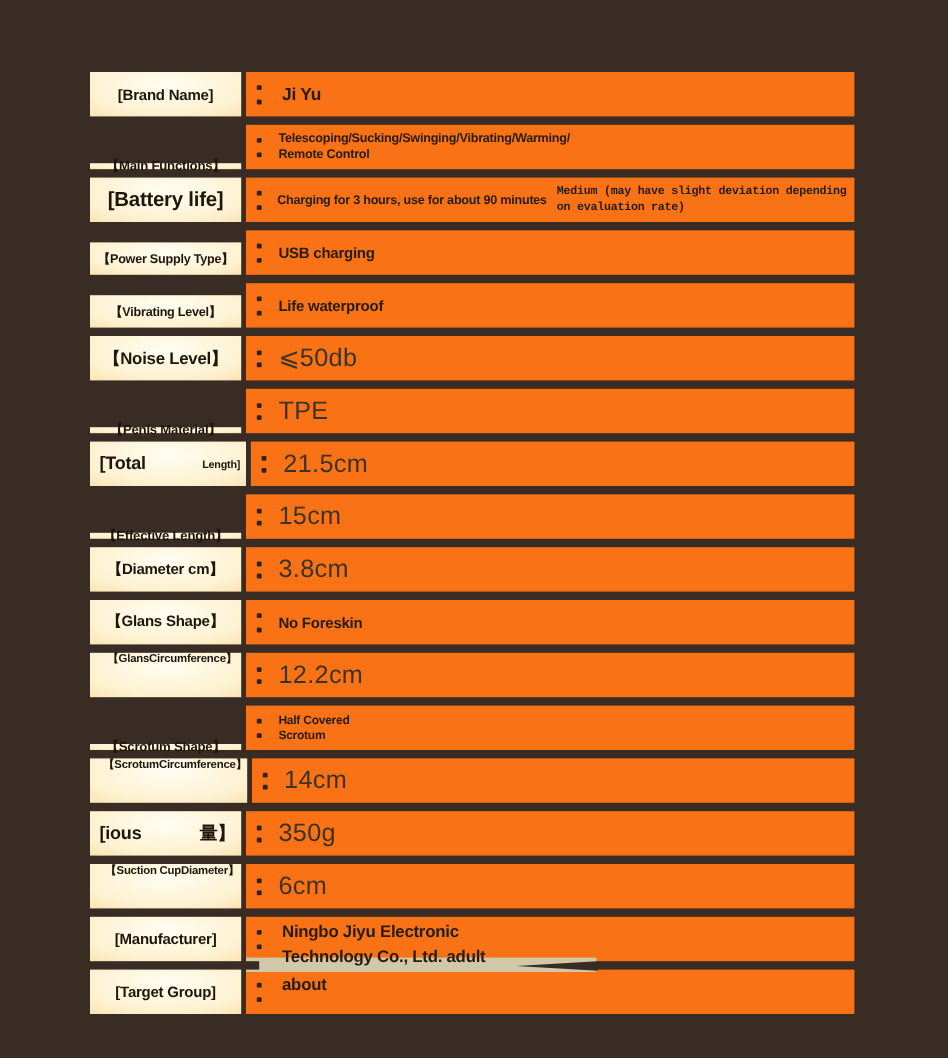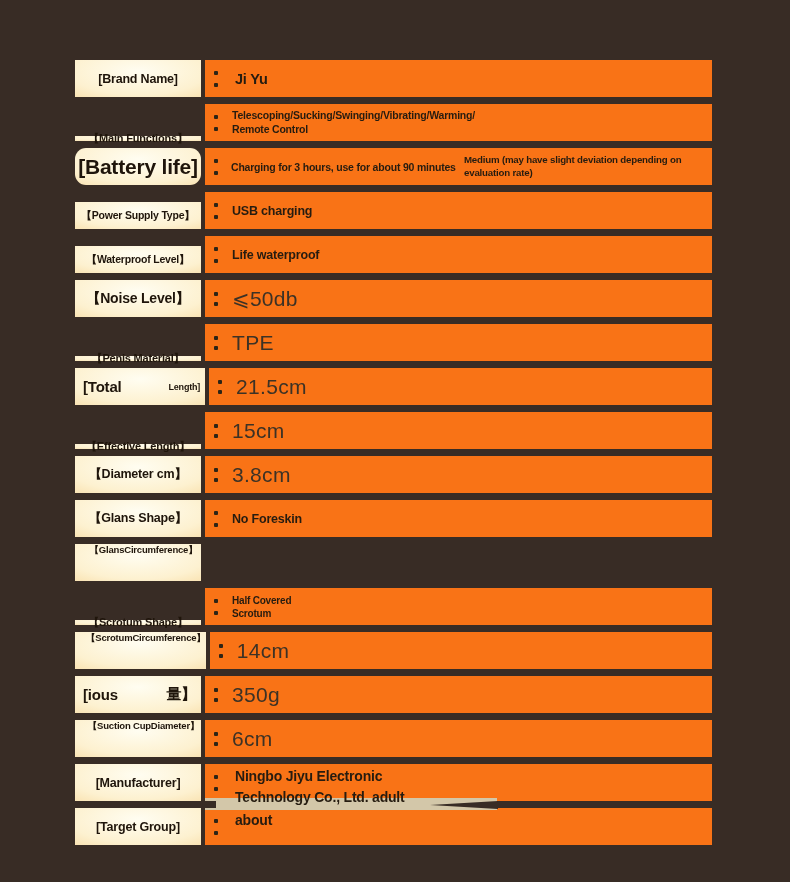--- a/index.html
+++ b/index.html
@@ -30,39 +30,39 @@
   }
   
   .colon{display:flex;flex-direction:column;justify-content:center;row-gap:8px;margin-left:9px;flex:0 0 auto;}
   .colon i{width:4px;height:4px;background:#2e2416;border-radius:1px;}
   .colon.tight{row-gap:6px;}
   
   .lb-10{font-size:10.5px;margin-top:10px;}
   .lb-11{font-size:11px;margin-top:32px;}
   .lb-12{font-size:12.5px;}
   .lb-14{font-size:14px;}
-  .lb-15{font-size:21px;border-radius:11px;}
+  .lb-15{font-size:17px;}
   .label.two-line{
     flex-direction:row;align-items:flex-start;justify-content:center;
     font-size:9.5px;line-height:1.2;padding-left:11px;box-sizing:border-box;text-align:left;
   }
   .label.split{justify-content:space-between;padding:0 5px 0 8px;box-sizing:border-box;gap:47px;}
   .label.split .main{font-size:15px;}
   .label.split .sub{font-size:9px;}
   .label.split .sub-big{font-size:15px;}
   
   .v-big{font-size:21px;font-weight:normal;color:#3c3226;margin-left:14px;letter-spacing:0.3px;}
   .v-bold14{font-size:14.5px;font-weight:bold;margin-left:17px;letter-spacing:-0.2px;}
   .v-bold12{font-size:12.5px;font-weight:bold;margin-left:14px;letter-spacing:-0.2px;}
   .v-lines{font-size:10.5px;font-weight:bold;line-height:1.25;margin-left:14px;letter-spacing:-0.2px;}
   .v-lines-sm{font-size:10px;font-weight:bold;line-height:1.3;margin-left:14px;letter-spacing:-0.2px;}
   .battery-main{font-size:10.5px;font-weight:bold;margin-left:13px;letter-spacing:-0.2px;}
   .battery-note{
     font-size:9.7px;font-weight:bold;line-height:1.3;letter-spacing:-0.2px;
-    margin-left:auto;width:246px;margin-right:2px;
+    margin-left:auto;width:246px;margin-right:2px;font-family:Liberation Mono, monospace;
   }
   
   .v-manu{
     position:absolute;left:30px;top:2px;z-index:3;
     font-size:14px;font-weight:bold;line-height:21px;white-space:nowrap;letter-spacing:-0.2px;
   }
   .v-target{
     position:absolute;left:30px;top:4px;z-index:3;
     font-size:14px;font-weight:bold;letter-spacing:-0.2px;
   }
@@ -123,21 +123,21 @@
       <div class="value">
         <span class="colon">
             <i></i>
             <i></i>
           </span>
         <span class="v-bold12">USB charging</span>
       </div>
     </div>
 
     <div class="row">
-      <div class="label lb-10">【Waterproof Level】</div>
+      <div class="label lb-10">【Vibrating Level】</div>
       <div class="value">
         <span class="colon">
             <i></i>
             <i></i>
           </span>
         <span class="v-bold12">Life waterproof</span>
       </div>
     </div>
 
     <div class="row">
@@ -206,20 +206,27 @@
             <i></i>
           </span>
         <span class="v-bold12">No Foreskin</span>
       </div>
     </div>
 
     <div class="row">
       <div class="label two-line">
         <span>【Glans</span>
         <span>Circumference】</span>
+      </div>
+      <div class="value">
+        <span class="colon tight">
+            <i></i>
+            <i></i>
+          </span>
+        <span class="v-big">12.2cm</span>
       </div>
     </div>
 
     <div class="row">
       <div class="label lb-11">【Scrotum Shape】</div>
       <div class="value">
         <span class="colon">
             <i></i>
             <i></i>
           </span>

